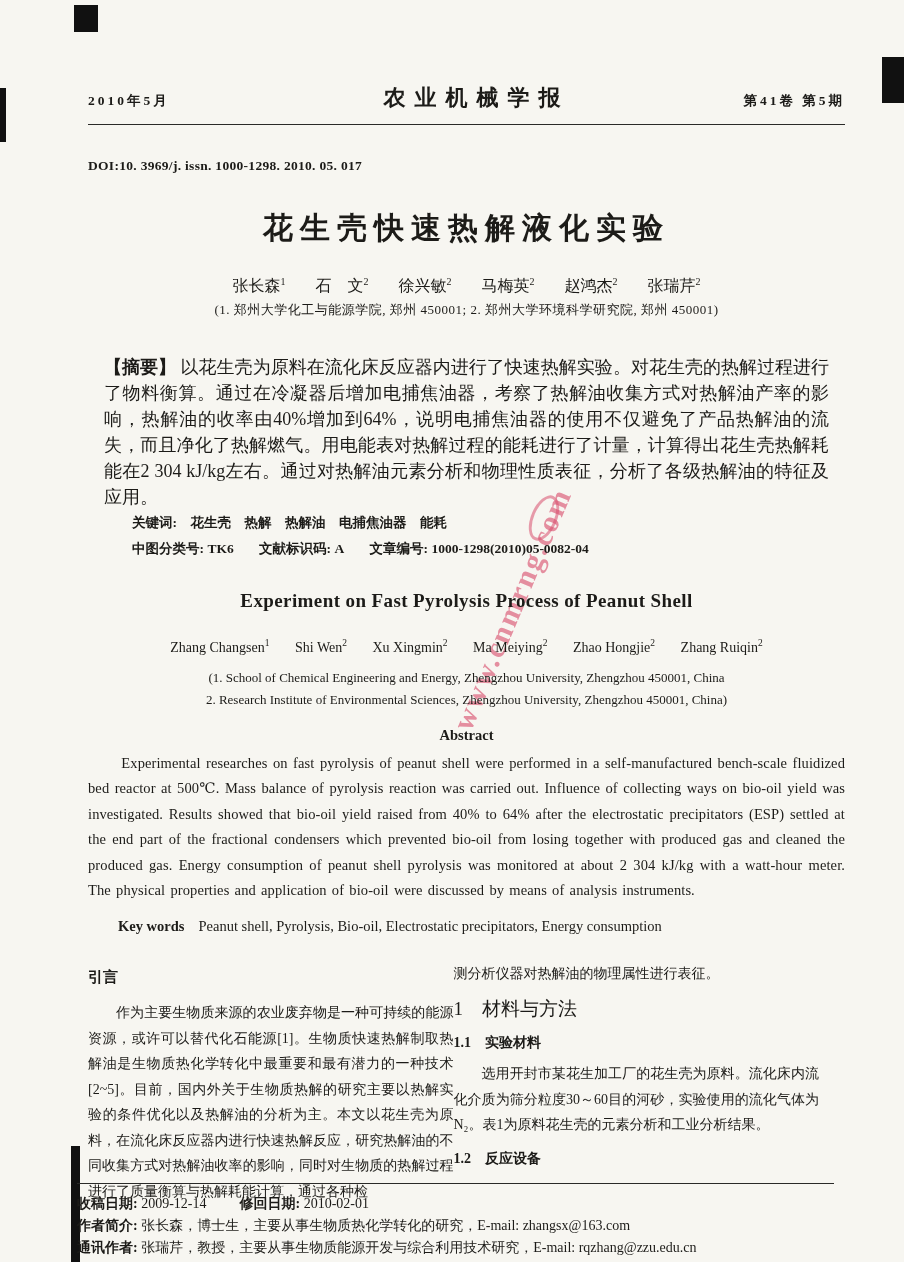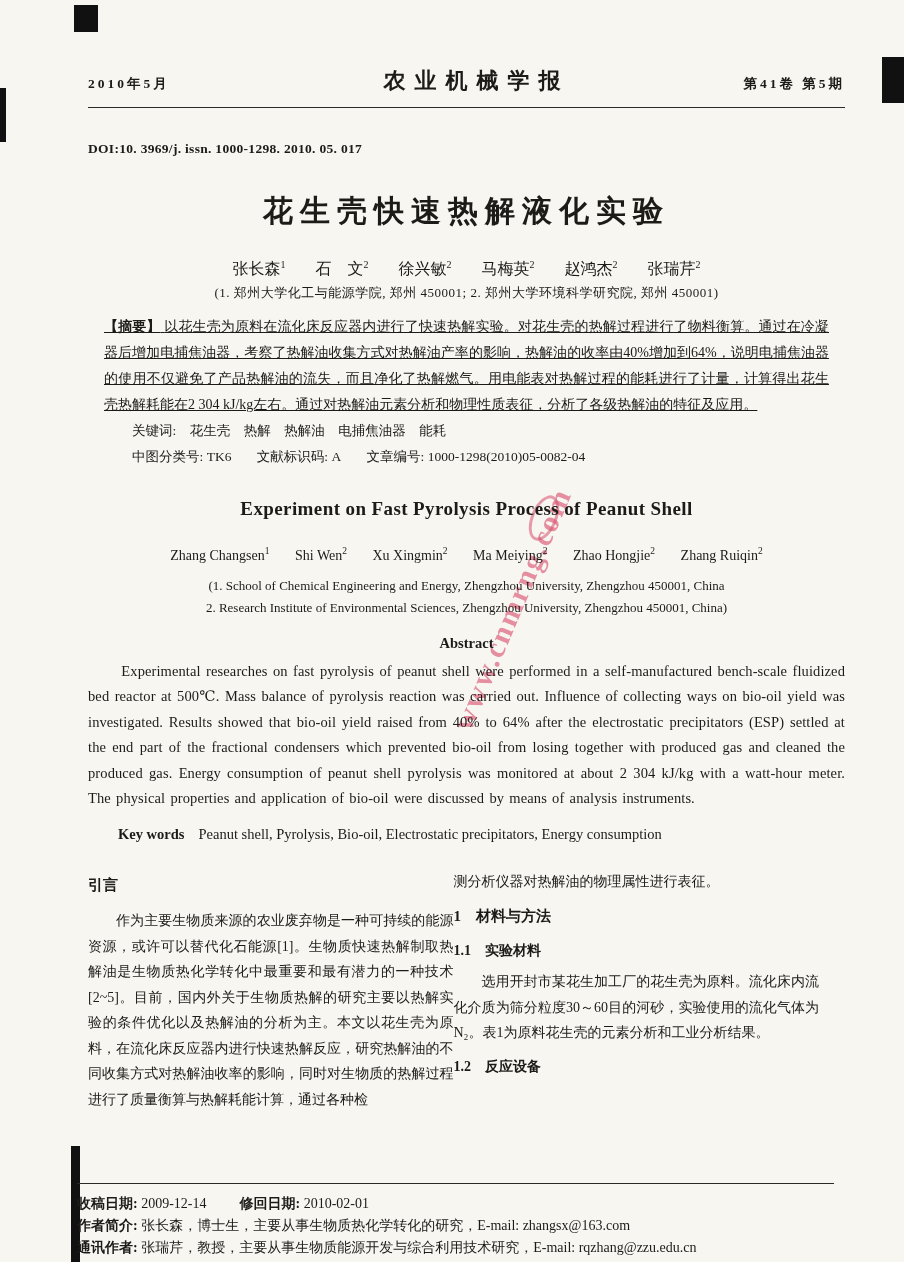--- a/index.html
+++ b/index.html
@@ -4,21 +4,21 @@
 <style>
   * { margin:0; padding:0; box-sizing:border-box; }
   html,body { width:904px; height:1262px; }
   body {
     position:relative;
     background:#f7f6f1;
     font-family:"Liberation Serif","DejaVu Serif",serif;
     color:#1c1b18;
     overflow:hidden;
   }
-  .content { position:absolute; left:88px; top:0; width:757px; }
+  .content { position:absolute; left:88px; top:17px; width:757px; }
 
   
   .journal-header {
     margin-top:66px;
     display:flex; justify-content:space-between; align-items:baseline;
     padding-bottom:11px; border-bottom:1.6px solid #2a2a28;
     font-size:13.5px;
   }
   .journal-header .side { letter-spacing:3px; font-weight:bold; }
   .journal-header .mid  { font-size:22px; font-weight:bold; letter-spacing:9px;margin-left:40px; }
@@ -30,27 +30,27 @@
     font-size:30px; font-weight:bold; letter-spacing:7px;
   }
 
   .authors { margin-top:27px; text-align:center; font-size:16px; }
   .authors .author { margin:0 13px; white-space:nowrap; }
   .authors sup { font-size:10px; }
 
   .affil-cn { margin-top:4px; text-align:center; font-size:13px; letter-spacing:.5px; }
 
   .abstract-cn {
-    margin-top:12px; padding:0 16px;
-    font-size:14px; line-height:26px; text-align:justify;text-decoration:underline;
+    margin-top:35px; padding:0 16px;
+    font-size:18px; line-height:26px; text-align:justify;
   }
   .abstract-cn .lbl { font-weight:bold; }
 
   .kw-cn, .meta-line {
-    padding:0 16px 0 44px; font-size:13.5px; line-height:26px; font-weight:normal;
+    padding:0 16px 0 44px; font-size:13.5px; line-height:26px; font-weight:bold;
   }
   .meta-line .seg { margin-right:22px; }
 
   .title-en { margin-top:28px; text-align:center; font-size:19px; font-weight:bold; letter-spacing:.4px; }
 
   .authors-en { margin-top:26px; text-align:center; font-size:14px; }
   .authors-en .author { margin:0 11px; white-space:nowrap; }
   .authors-en sup { font-size:9.5px; }
 
   .affil-en { margin-top:11px; text-align:center; font-size:13px; line-height:22px; }
@@ -60,21 +60,21 @@
     margin-top:7px; font-size:14.5px; line-height:25.5px;
     text-align:justify; text-indent:2.3em; letter-spacing:.1px; word-spacing:1.5px;
   }
   .kw-en { margin-top:10px; padding-left:30px; font-size:14.5px; line-height:25px; }
   .kw-en .lbl { font-weight:bold; margin-right:14px; }
 
   
   .columns { margin-top:22px; display:flex; }
   .col { width:calc(50% - 13px); font-size:14px; line-height:25.5px; text-align:justify; }
   .h-intro { font-weight:bold; font-size:15px; margin:4px 0 10px 0; }
-  .h-sec   { font-weight:bold; font-size:15px; margin:10px 0 8px 0; }
+  .h-sec   { font-weight:normal; font-size:19px; margin:10px 0 8px 0; }
   .h-sub   { font-weight:bold; font-size:14px; margin:8px 0 6px 0; }
   .para { text-indent:2em; }
   .para.noindent { text-indent:0; }
 
   
   .footnote {
     position:absolute; left:77px; top:1183px; width:757px;
     border-top:1.2px solid #2a2a28; padding-top:9px;
     font-size:14px; line-height:22px;
   }

